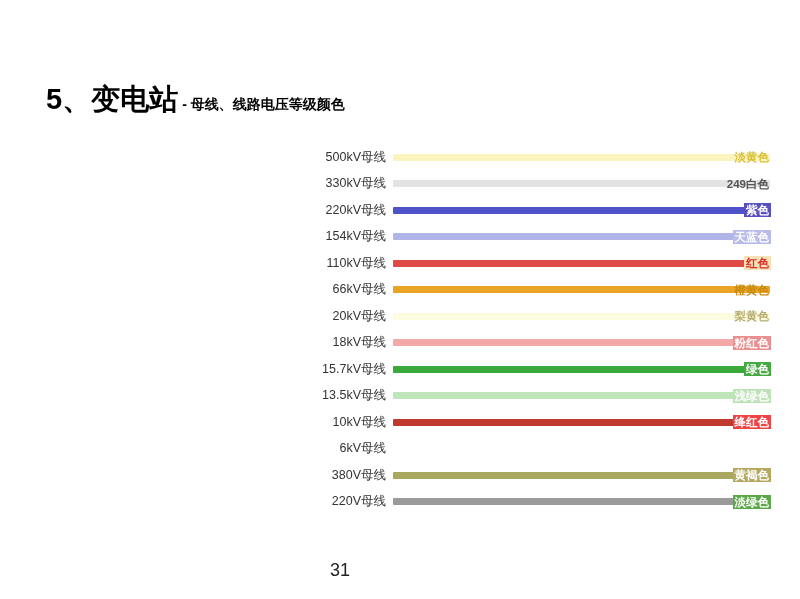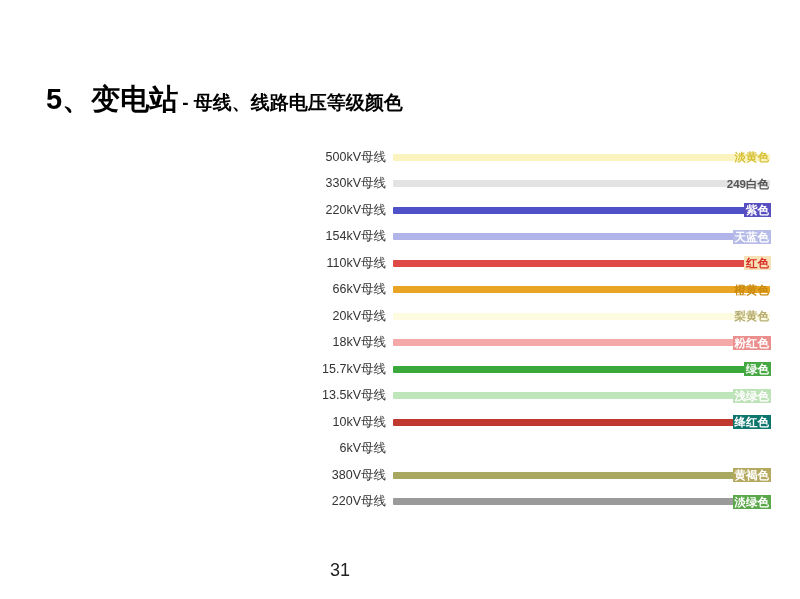--- a/index.html
+++ b/index.html
@@ -28,21 +28,21 @@
     align-items: baseline;
     white-space: nowrap;
   }
   .title-main {
     font-size: 29px;
     font-weight: bold;
     color: #000000;
     letter-spacing: 0px;
   }
   .title-sub {
-    font-size: 19px;
+    font-size: 14px;
     font-weight: bold;
     color: #000000;
     margin-left: 4px;
   }
   .chart {
     position: absolute;
     left: 300px;
     top: 144px;
     width: 470px;
   }
@@ -168,21 +168,21 @@
         <div class="row-label">13.5kV母线</div>
         <div class="bar-wrap">
           <div class="bar" style="background: rgb(191, 230, 187); width: 100%;"></div>
           <div class="bar-name" style="color: rgb(255, 255, 255); background: rgb(189, 226, 183);">浅绿色</div>
         </div>
       </div>
       <div class="row">
         <div class="row-label">10kV母线</div>
         <div class="bar-wrap">
           <div class="bar" style="background: rgb(192, 57, 46); width: 100%;"></div>
-          <div class="bar-name" style="color: rgb(255, 255, 255); background: #0f766e;">绛红色</div>
+          <div class="bar-name" style="color: rgb(255, 255, 255); background: #ef4444;">绛红色</div>
         </div>
       </div>
       <div class="row">
         <div class="row-label">6kV母线</div>
       </div>
       <div class="row">
         <div class="row-label">380V母线</div>
         <div class="bar-wrap">
           <div class="bar" style="background: rgb(169, 168, 97); width: 100%;"></div>
           <div class="bar-name" style="color: rgb(255, 255, 255); background: rgb(181, 169, 95);">黄褐色</div>

